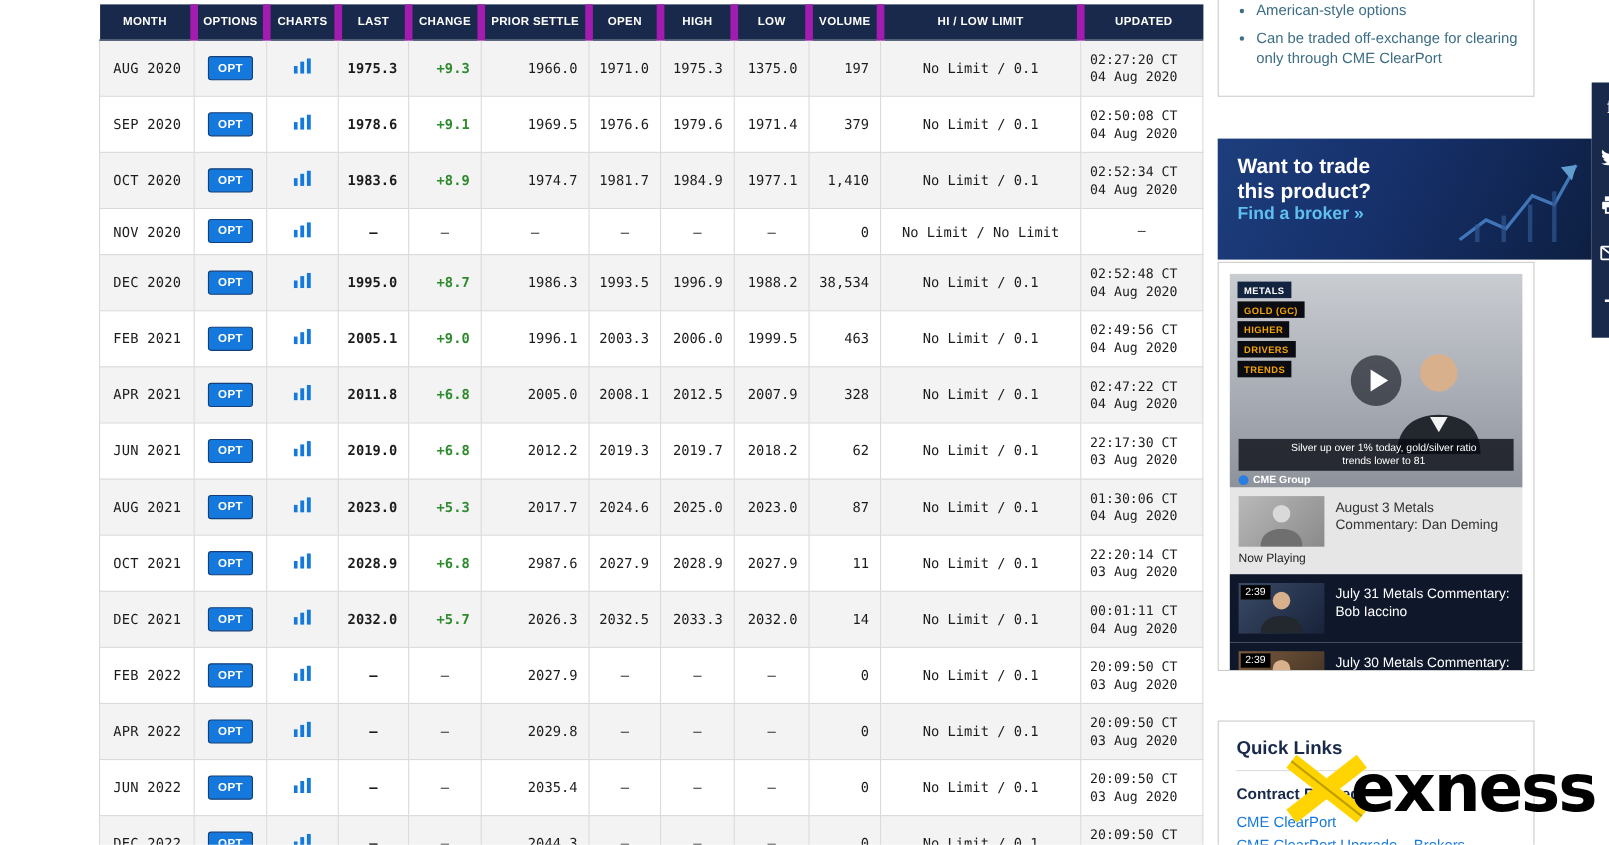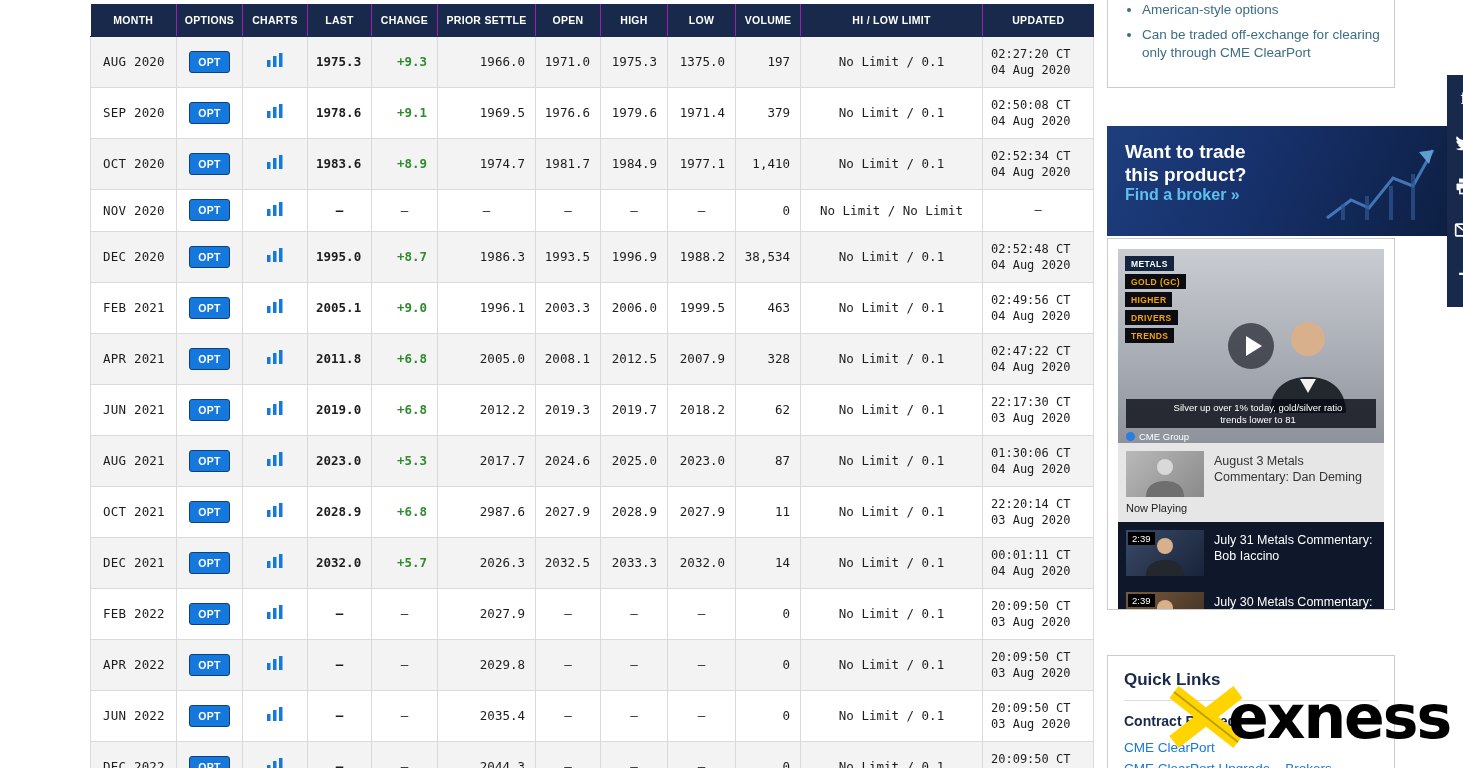--- a/index.html
+++ b/index.html
@@ -6,21 +6,21 @@
   html,body{width:1463px;height:768px;overflow:hidden;background:#fff;
     font-family:"Liberation Sans",sans-serif}
   .canvas{position:absolute;left:0;top:0;width:1463px;height:768px;overflow:hidden;background:#fff}
 
   
   table.quotes{position:absolute;left:90px;top:4px;width:1003px;border-collapse:collapse;
     table-layout:fixed;font-family:"DejaVu Sans Mono","Liberation Mono",monospace;
     font-size:12.5px;color:#1c1c1c}
   thead th{background:#18294b;color:#fff;font-family:"Liberation Sans",sans-serif;
     font-size:10.5px;font-weight:bold;height:32px;text-align:center;letter-spacing:.3px;
-    border-right:1px solid #a21caf;border-bottom:1px solid #18294b}
+    border-right:7px solid #a21caf;border-bottom:1px solid #18294b}
   thead th:last-child{border-right:none}
   tbody td{border:1px solid #dadada;height:51px;vertical-align:middle;padding:0 8px;background-clip:padding-box}
   tbody tr:nth-child(odd) td{background-color:#f3f3f3}
   tbody tr:nth-child(even) td{background-color:#ffffff}
   tbody tr.short td{height:42px}
   td.month{text-align:left;padding-left:12px;letter-spacing:.2px}
   td.center{text-align:center}
   td.num{text-align:right;padding-right:10px}
   td.num.last{font-weight:bold}
   td.change.up{color:#2e8b2e;font-weight:bold}
@@ -58,21 +58,21 @@
   .vp-label.first{background:#132441;color:#fff}
   .person-main{position:absolute;right:18px;bottom:30px}
   .play-btn{position:absolute;left:50%;top:50%;transform:translate(-50%,-50%);
     width:46px;height:46px;border-radius:50%;background:rgba(15,18,28,.62);
     border:none;cursor:pointer}
   .play-btn .tri{position:absolute;left:18px;top:13px;width:0;height:0;
     border-left:16px solid #fff;border-top:10px solid transparent;border-bottom:10px solid transparent}
   .caption{position:absolute;left:8px;right:8px;bottom:15px;background:rgba(8,10,18,.78);
     color:#fff;font-size:9.5px;line-height:11.5px;text-align:center;padding:3px 26px 3px 40px}
   .cme-logo{position:absolute;left:8px;bottom:1px;display:flex;align-items:center;gap:4px;
-    color:#fff;font-size:9.5px;font-weight:normal}
+    color:#fff;font-size:9.5px;font-weight:bold}
   .globe{width:9px;height:9px;border-radius:50%;background:#2a7de1;display:inline-block}
 
   .playlist{width:100%}
   .pl-item{display:flex;gap:10px;padding:8px;cursor:pointer;background:#0f172a}
   .pl-item.active{background:#e6e6e6}
   .pl-thumb{position:relative;width:78px;height:46px;flex:none;overflow:hidden;
     background:linear-gradient(135deg,#3a4a66,#18233a)}
   .pl-item.active .pl-thumb{background:linear-gradient(135deg,#b9b9b9,#8a8a8a)}
   .pl-item:nth-child(3) .pl-thumb{background:linear-gradient(135deg,#7a5a3e,#3a2d20)}
   .chip{position:absolute;left:2px;top:2px;background:#000;color:#fff;font-size:9.5px;padding:1px 4px}

